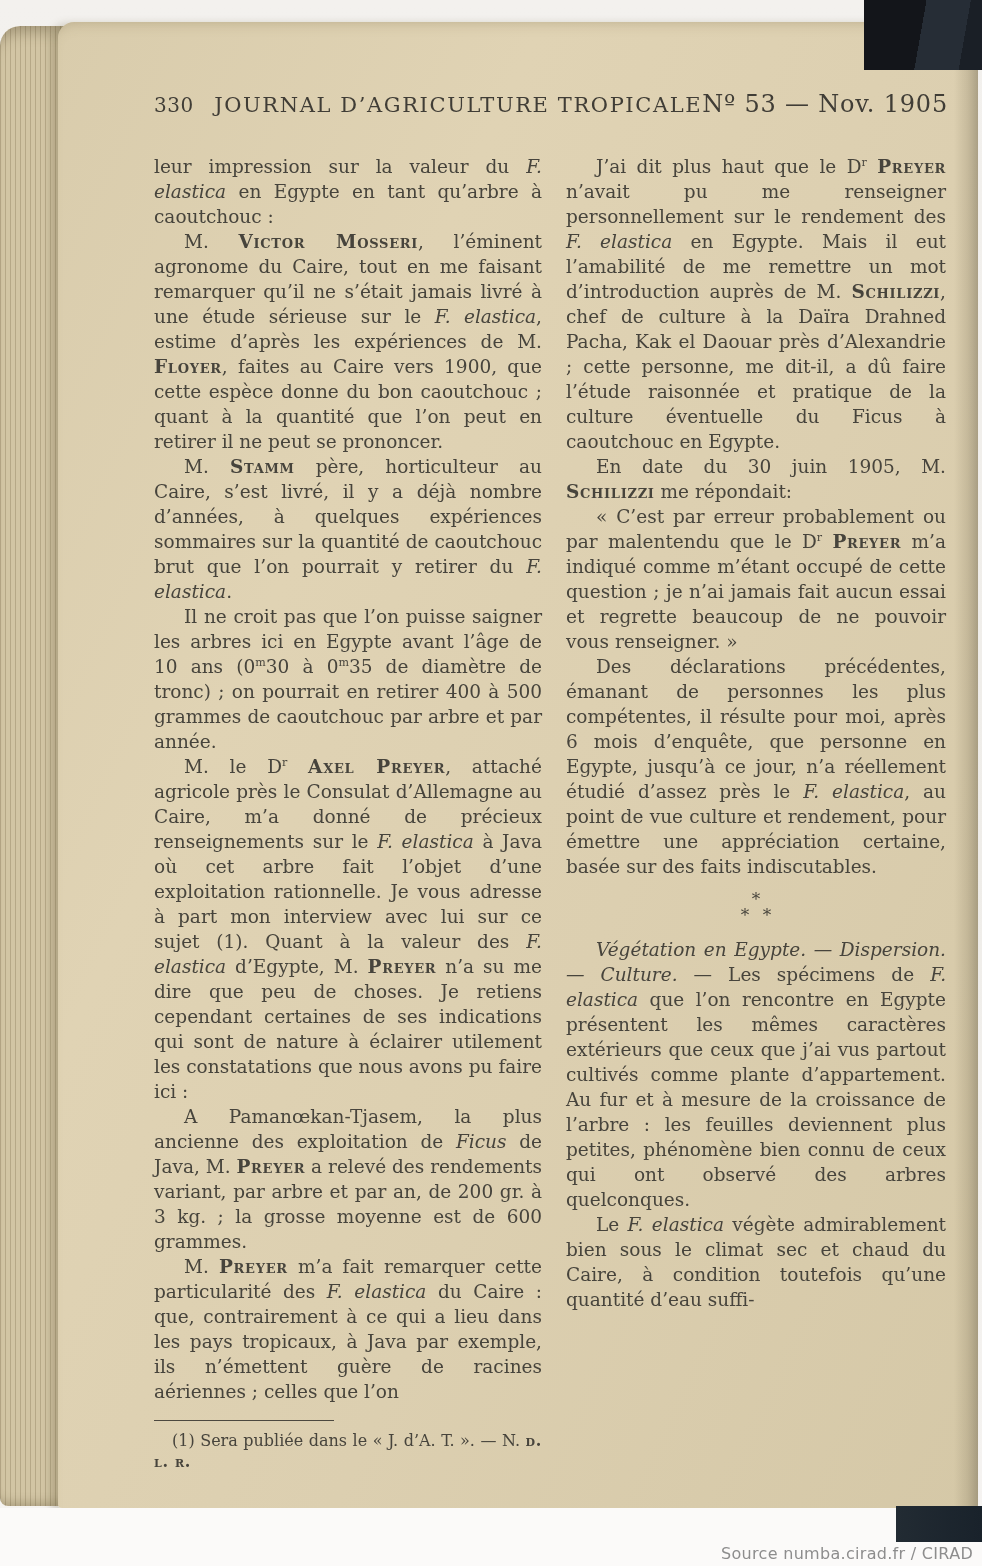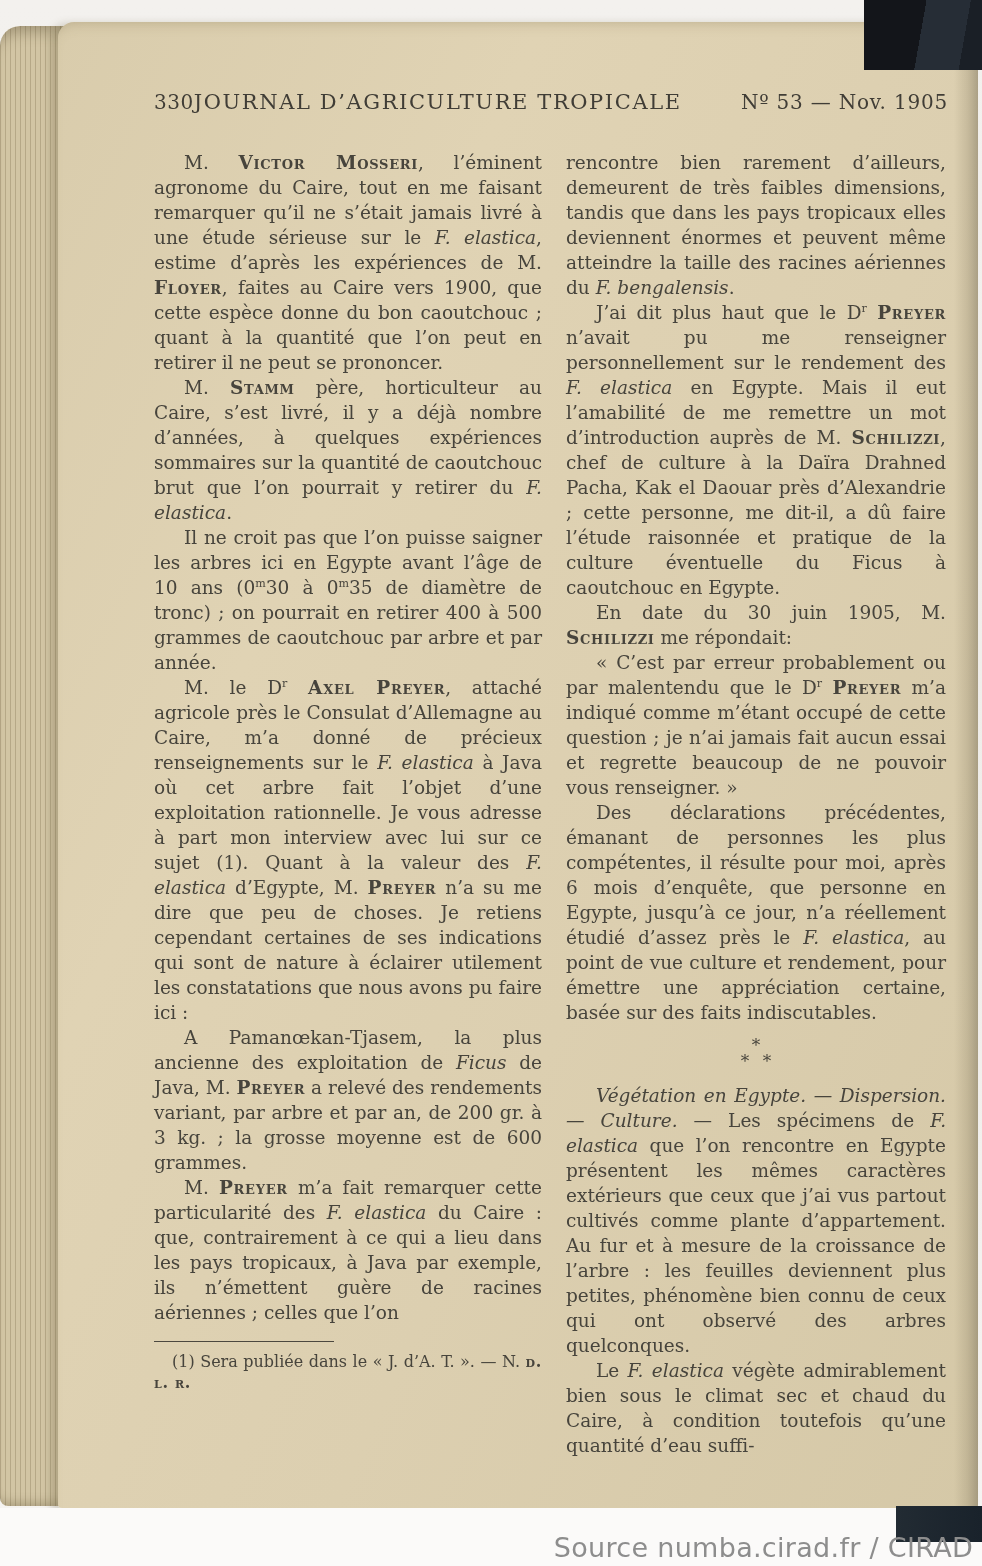--- a/index.html
+++ b/index.html
@@ -32,40 +32,40 @@
     border-radius:16px 3px 3px 4px;
     box-shadow:-7px 2px 9px rgba(100,88,58,.28), inset 0 10px 14px -10px rgba(120,106,72,.35);
   }
   .page::after{
     content:"";position:absolute;top:0;bottom:0;right:0;width:24px;border-radius:inherit;
     background:linear-gradient(90deg,rgba(0,0,0,0),rgba(94,84,58,.16) 55%,rgba(62,56,40,.30));
   }
   .page-inner{position:absolute;left:96px;right:30px;top:68px;color:#45423a;}
   .header{display:flex;align-items:baseline;color:#403d36;}
   .page-num{font-size:20px;letter-spacing:.5px;}
-  .journal-title{flex:1;text-align:left;font-size:21px;letter-spacing:1.6px;white-space:nowrap;}
-  .issue{font-size:20px;letter-spacing:.8px;white-space:nowrap;}
+  .journal-title{flex:1;text-align:right;font-size:21px;letter-spacing:1.6px;white-space:nowrap;}
+  .issue{font-size:24px;letter-spacing:.8px;white-space:nowrap;}
   .columns{display:flex;gap:24px;margin-top:36px;}
   .col{text-align:justify;font-size:18.5px;line-height:25px;color:#47443c;}
   .col-left{width:388px;}
   .col-right{width:380px;}
   p.para{margin:0;}
   p.indent{text-indent:30px;}
   .i{font-style:italic;}
   .sc{font-variant:small-caps;letter-spacing:.7px;font-weight:bold;}
   .sup{vertical-align:super;font-size:.6em;line-height:0;}
   .asterism{text-align:center;line-height:16px;padding:12px 0 14px;font-size:17px;color:#47443c;}
   .asterism .asterism-bottom{word-spacing:8px;}
   .footnote{margin-top:16px;font-size:16px;line-height:21px;text-align:justify;}
   .footnote-rule{width:180px;border:0;border-top:1.6px solid #4c483f;margin:0 0 9px 0;}
   .footnote p{margin:0;text-indent:18px;}
   .watermark{
     position:absolute;right:9px;bottom:3px;z-index:5;
     font-family:"DejaVu Sans","Liberation Sans",sans-serif;
-    font-size:27px;color:#8d8d8d;letter-spacing:.3px;
+    font-size:16px;color:#8d8d8d;letter-spacing:.3px;
   }
   .surface-bottom{position:absolute;left:0;bottom:0;width:100%;height:58px;background:#fbfaf9;z-index:3;}
 </style>
 </head>
 <body>
 
 <div class="scene">
   <div class="cover-top-right"></div>
   <div class="surface-bottom"></div>
   <div class="cover-bottom-right"></div>
@@ -76,35 +76,35 @@
 
       <div class="header">
         <span class="page-num">330</span>
         <span class="journal-title">JOURNAL D’AGRICULTURE TROPICALE</span>
         <span class="issue">Nº 53 — Nov. 1905</span>
       </div>
 
       <div class="columns">
         <div class="col col-left">
           <div>
+              <p class="para"><span>leur impression sur la valeur du </span><span class="i">F. elastica</span><span> en Egypte en tant qu’arbre à caoutchouc :</span></p>
               <p class="para indent"><span>M. </span><span class="sc">Victor Mosseri</span><span>, l’éminent agronome du Caire, tout en me faisant remarquer qu’il ne s’était jamais livré à une étude sérieuse sur le </span><span class="i">F. elastica</span><span>, estime d’après les expériences de M. </span><span class="sc">Floyer</span><span>, faites au Caire vers 1900, que cette espèce donne du bon caoutchouc ; quant à la quantité que l’on peut en retirer il ne peut se prononcer.</span></p>
               <p class="para indent"><span>M. </span><span class="sc">Stamm</span><span> père, horticulteur au Caire, s’est livré, il y a déjà nombre d’années, à quelques expériences sommaires sur la quantité de caoutchouc brut que l’on pourrait y retirer du </span><span class="i">F. elastica</span><span>.</span></p>
               <p class="para indent"><span>Il ne croit pas que l’on puisse saigner les arbres ici en Egypte avant l’âge de 10 ans (0</span><span class="sup">m</span><span>30 à 0</span><span class="sup">m</span><span>35 de diamètre de tronc) ; on pourrait en retirer 400 à 500 grammes de caoutchouc par arbre et par année.</span></p>
               <p class="para indent"><span>M. le D</span><span class="sup">r</span><span> </span><span class="sc">Axel Preyer</span><span>, attaché agricole près le Consulat d’Allemagne au Caire, m’a donné de précieux renseignements sur le </span><span class="i">F. elastica</span><span> à Java où cet arbre fait l’objet d’une exploitation rationnelle. Je vous adresse à part mon interview avec lui sur ce sujet (1). Quant à  la valeur des </span><span class="i">F. elastica</span><span> d’Egypte, M. </span><span class="sc">Preyer</span><span> n’a su me dire que peu de choses. Je retiens cependant certaines de ses indications qui sont de nature à éclairer utilement les constatations que nous avons pu faire ici :</span></p>
               <p class="para indent"><span>A Pamanœkan-Tjasem, la plus ancienne des exploitation de </span><span class="i">Ficus</span><span> de Java, M. </span><span class="sc">Preyer</span><span> a relevé des rendements variant, par arbre et par an, de 200 gr. à 3 kg. ; la grosse moyenne est de 600 grammes.</span></p>
               <p class="para indent"><span>M. </span><span class="sc">Preyer</span><span> m’a fait remarquer cette particularité des </span><span class="i">F. elastica</span><span> du Caire : que, contrairement à ce qui a lieu dans les pays tropicaux, à Java par exemple, ils n’émettent guère de racines aériennes  ; celles que l’on</span></p>
             </div>
           <div class="footnote">
             <hr class="footnote-rule">
             <p><span>(1) Sera publiée dans le « J. d’A. T. ». — N. </span><span class="sc">d. l. r.</span></p>
           </div>
         </div>
         <div class="col col-right">
           <div>
-              <p class="para"><span>rencontre bien rarement d’ailleurs, demeurent de très faibles dimensions, tandis que dans les pays tropicaux elles deviennent énormes et peuvent même atteindre la taille des racines aériennes du </span><span class="i">F. bengalensis</span><span>.</span></p>
               <p class="para indent"><span>J’ai dit plus haut que le D</span><span class="sup">r</span><span> </span><span class="sc">Preyer</span><span> n’avait pu me renseigner personnellement sur le rendement des </span><span class="i">F. elastica</span><span> en Egypte. Mais il eut l’amabilité de me remettre un mot d’introduction auprès de M. </span><span class="sc">Schilizzi</span><span>, chef de culture à la Daïra Drahned Pacha, Kak el Daouar près d’Alexandrie ; cette personne, me dit-il, a dû faire l’étude raisonnée et pratique de la culture éventuelle du Ficus à caoutchouc en Egypte.</span></p>
               <p class="para indent"><span>En date du 30 juin 1905, M. </span><span class="sc">Schilizzi</span><span> me répondait:</span></p>
               <p class="para indent"><span>« C’est par erreur probablement ou par malentendu que le D</span><span class="sup">r</span><span> </span><span class="sc">Preyer</span><span> m’a indiqué comme m’étant occupé de cette question ; je n’ai jamais fait aucun essai et regrette beaucoup de  ne pouvoir vous renseigner. »</span></p>
               <p class="para indent"><span>Des déclarations précédentes, émanant de personnes les plus  compétentes, il résulte pour moi, après 6 mois d’enquête, que personne en Egypte, jusqu’à ce jour,  n’a réellement étudié d’assez près le  </span><span class="i">F. elastica</span><span>, au point de vue culture et rendement, pour émettre une appréciation certaine, basée sur des faits indiscutables.</span></p>
               <div class="asterism">
                 <div>*</div>
                 <div class="asterism-bottom">* *</div>
               </div>
               <p class="para indent"><span class="i">Végétation en Egypte. — Dispersion. — Culture.</span><span> — Les spécimens de </span><span class="i">F. elastica</span><span> que l’on rencontre en Egypte présentent les mêmes caractères extérieurs que ceux que  j’ai vus partout cultivés comme plante d’appartement. Au fur et à mesure de la croissance de l’arbre : les feuilles deviennent plus petites, phénomène bien connu de ceux qui ont observé des arbres quelconques.</span></p>
               <p class="para indent"><span>Le </span><span class="i">F. elastica</span><span> végète admirablement bien sous le climat sec et chaud du Caire, à condition toutefois qu’une quantité d’eau suffi-</span></p>

